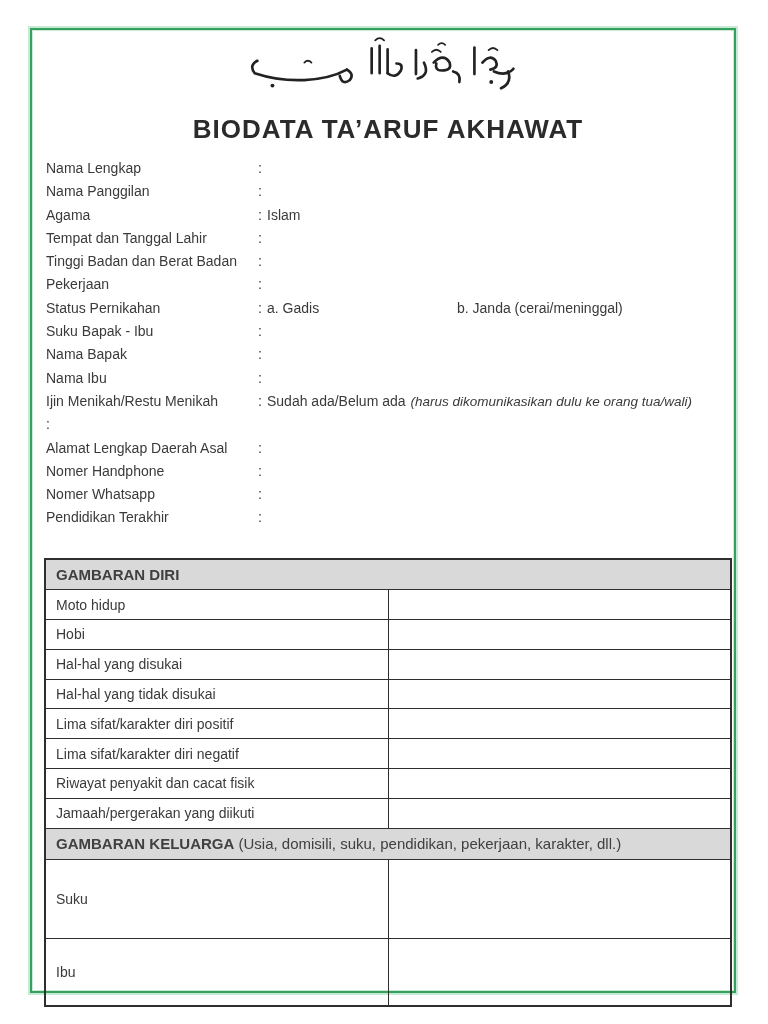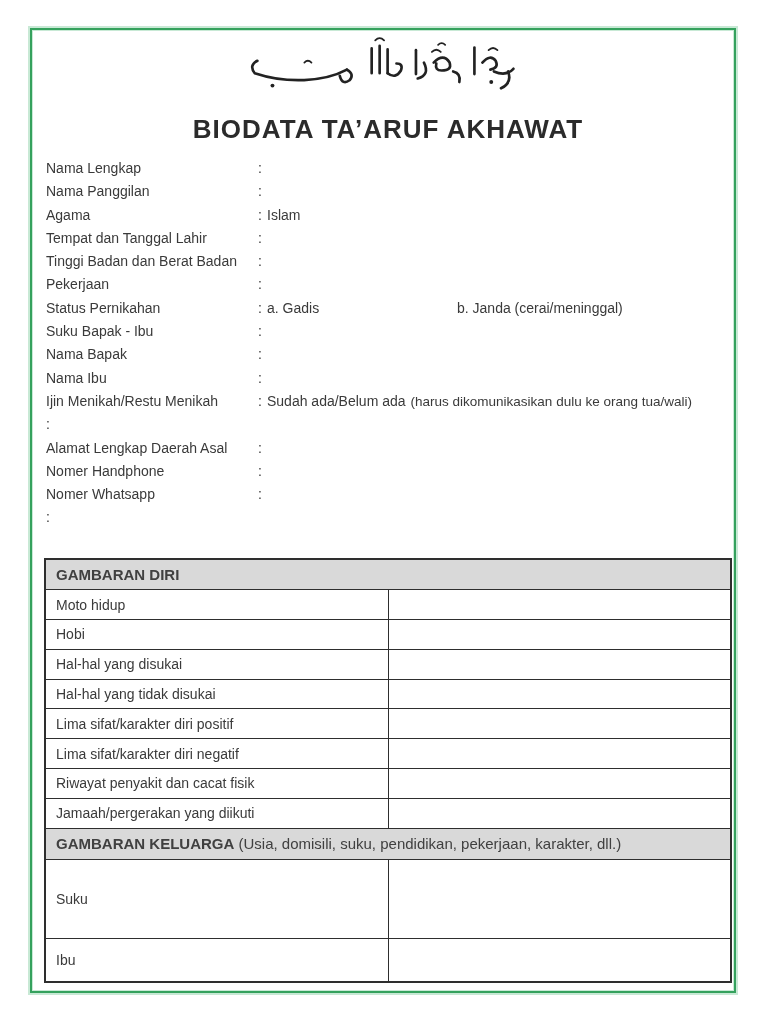--- a/index.html
+++ b/index.html
@@ -28,21 +28,21 @@
     font-size:26px;font-weight:bold;color:var(--title-color);
     letter-spacing:1px;line-height:30px;margin-top:16px;
   }
   
   .fields{margin-top:13px;}
   .field-row{display:flex;align-items:flex-end;line-height:23.3px;font-size:14px;white-space:nowrap;}
   .f-label{width:212px;flex:0 0 212px;}
   .f-colon{width:9px;flex:0 0 9px;}
   .f-value{}
   .f-value.opt-a{width:190px;flex:0 0 190px;}
-  .f-note{margin-left:5px;font-size:13.5px;}
+  .f-note{font-style:italic;margin-left:5px;font-size:13.5px;}
   
   table.biodata{
     border-collapse:collapse;
     margin:28px 0 0 -2px;
     width:688px;
     table-layout:fixed;
     font-size:14px;
   }
   table.biodata th,table.biodata td{
     border:1.5px solid var(--table-border);
@@ -56,21 +56,21 @@
     text-align:center;
     font-size:15px;
     height:31px;
     font-weight:bold;
     color:#404040;
   }
   th.section-header .hdr-note{font-weight:normal;}
   tr.diri-row{height:29.8px;}
   td.row-label{width:222px;}
   tr.keluarga-row-0{height:79px;}
-  tr.keluarga-row-1{height:44px;}
+  tr.keluarga-row-1{height:68px;}
   svg.calli{stroke:#222;fill:none;stroke-linecap:round;stroke-linejoin:round;}
 </style>
 </head>
 <body>
 
 <div class="sheet">
 
   <div class="bismillah-wrap" role="img" aria-label="بسم الله الرحمن الرحيم">
     <svg class="calli" viewBox="0 0 330 70" width="315" height="62" stroke-width="3">
 
@@ -214,20 +214,21 @@
 
   <div class="field-row">
     <span class="f-label">Nomer Whatsapp</span>
     <span class="f-colon">:</span>
     <span class="f-value"></span>
     <span class="f-option-b"></span>
     <span class="f-note"></span>
   </div>
 
   <div class="field-row">
+    <span class="f-label">Pendidikan Terakhir</span>
     <span class="f-colon">:</span>
     <span class="f-value"></span>
     <span class="f-option-b"></span>
     <span class="f-note"></span>
   </div>
 </div>
 
   <table class="biodata">
     <tbody>
       <tr>

